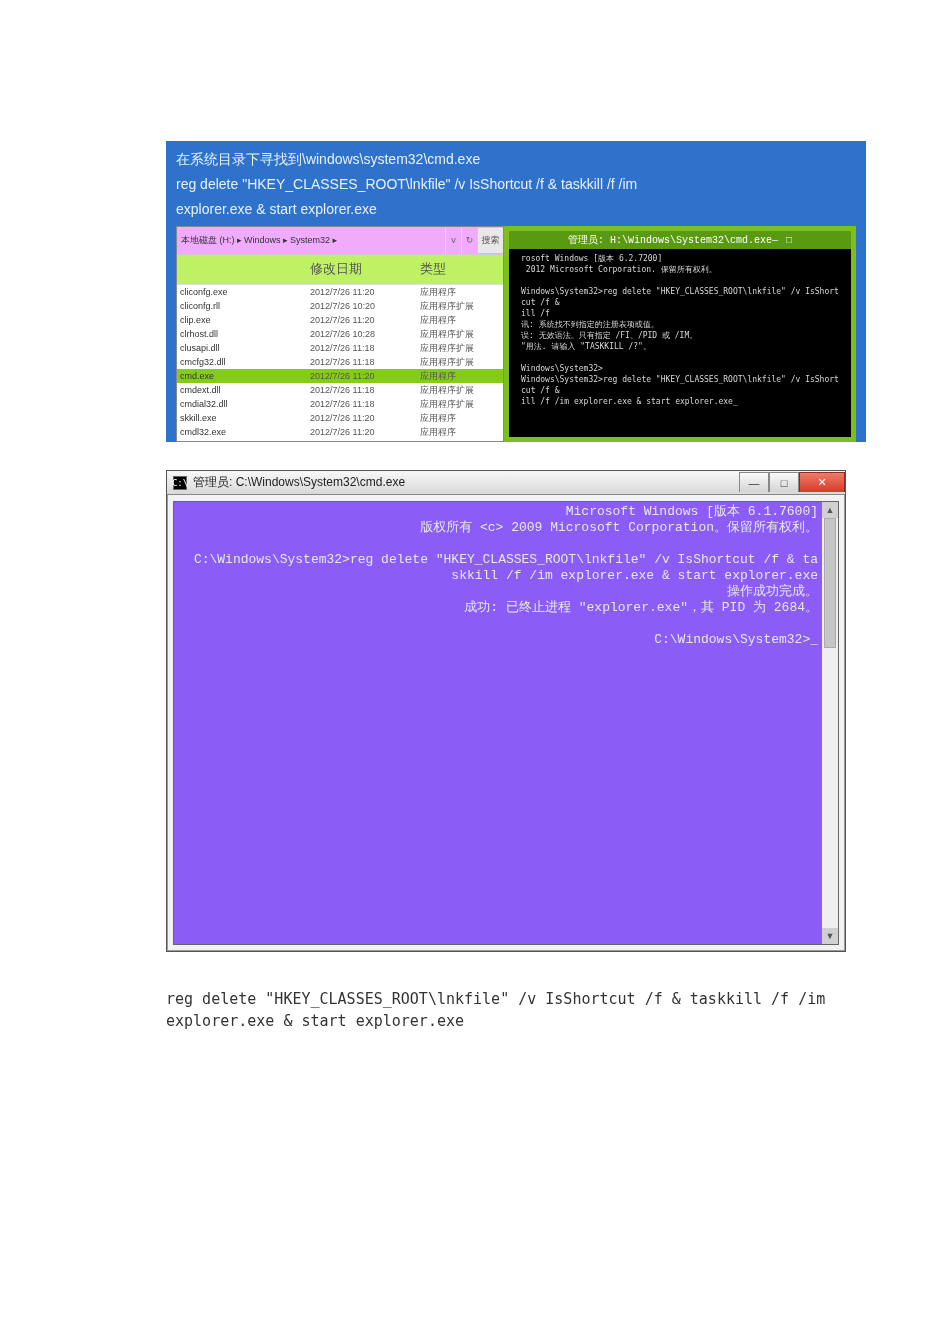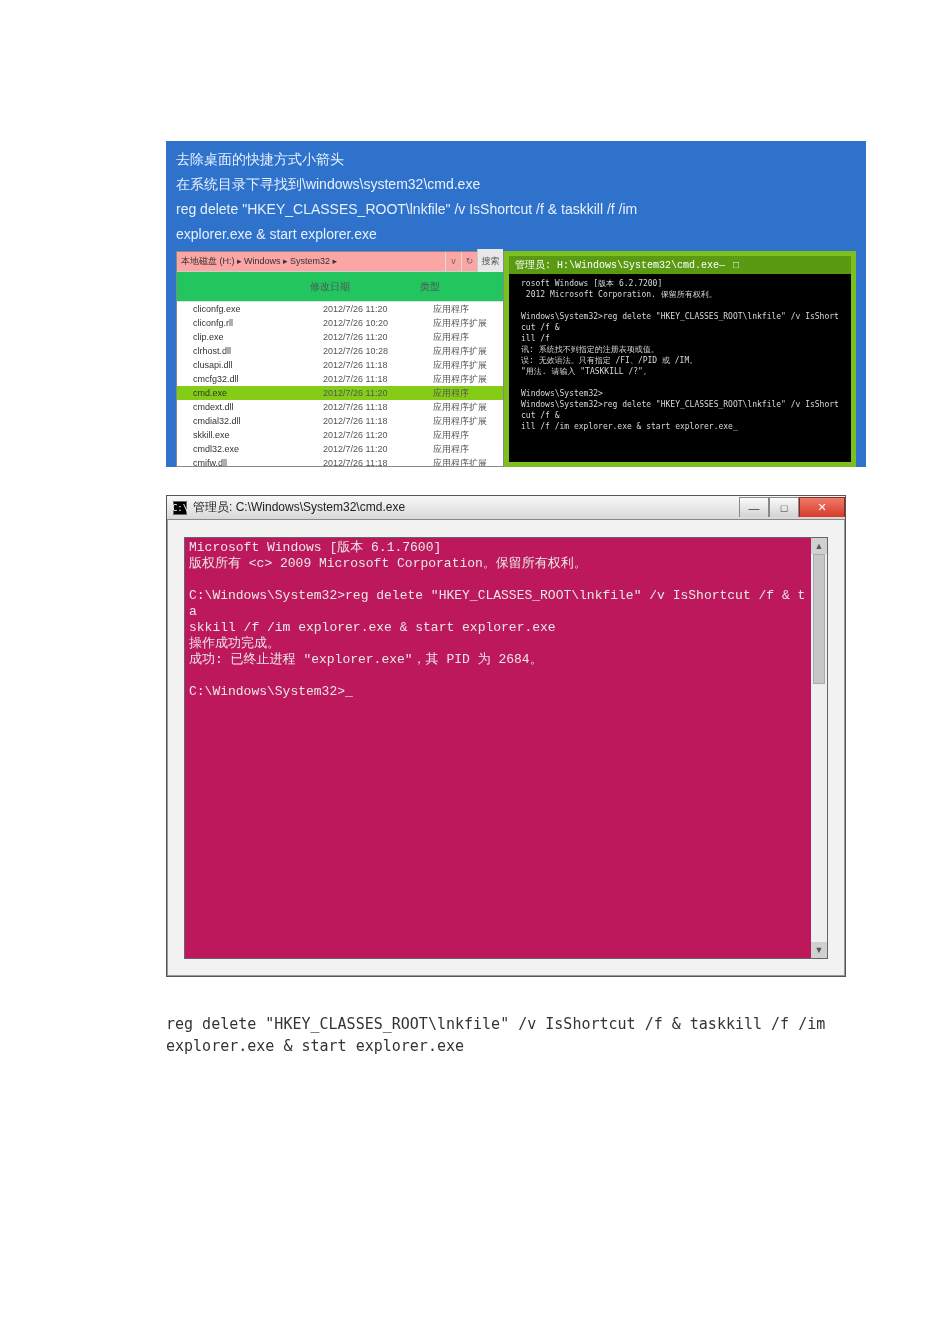--- a/index.html
+++ b/index.html
@@ -40,51 +40,52 @@
     background: #fff;
     color: #000;
     font-size: 9px;
     display: flex;
     flex-direction: column;
     border: 1px solid #888;
   }
   .explorer .addrbar {
     display: flex;
     align-items: center;
-    background: #fca5a5;
+    background: #f0abfc;
     border-bottom: 1px solid #ccc;
-    height: 20px;
+    height: 28px;
     font-size: 9px;
     color: #333;
   }
   .explorer .addrbar .path { flex: 1; padding-left: 4px; white-space: nowrap; overflow: hidden; }
   .explorer .addrbar .btn {
     width: 16px; text-align: center; color: #666; border-left: 1px solid #ddd; height: 100%;
     display: flex; align-items: center; justify-content: center;
   }
   .explorer .addrbar .searchbtn {
     width: 26px; background: #e8e8e8; color: #555; text-align: center; border-left:1px solid #ccc;
     display:flex;align-items:center;justify-content:center;
   }
   .explorer .cols {
     display: grid;
     grid-template-columns: 130px 110px 80px;
-    background: #22c55e;
+    background: #bef264;
     color: #555;
-    font-size: 10px;
+    font-size: 13px;
     border-bottom: 1px solid #ddd;
     padding: 2px 3px;
+    font-family: Liberation Mono, monospace;
   }
   .explorer .rows { flex: 1; overflow: hidden; }
   .explorer .row {
     display: grid;
     grid-template-columns: 130px 110px 80px;
     font-size: 9px;
     color: #555;
-    padding: 0 16px;
+    padding: 0 3px;
     line-height: 14px;
     white-space: nowrap;
   }
   .explorer .row:nth-child(odd){ background:#fff; }
   .explorer .row.sel { background: #84cc16; }
   .explorer .row .name { color:#333; }
   
   .minicmd {
     flex: 1;
     border: 5px solid #7cbf1f;
@@ -93,21 +94,21 @@
     font-family: Consolas, "Courier New", monospace;
     font-size: 8px;
     display: flex;
     flex-direction: column;
   }
   .minicmd .title {
     background: #5a9a12;
     color: #fff;
     height: 18px;
     font-size: 10px;
-    display: flex; align-items: center; justify-content: flex-start;
+    display: flex; align-items: center; justify-content: center;
     padding: 4px 6px;
   }
   .minicmd .wctrl { display:flex; gap:8px; color:#dfe; font-size:10px;}
   .minicmd pre {
     padding: 4px 12px;
     white-space: pre-wrap;
     word-break: break-all;
     line-height: 11px;
     font-size:8px;
     color:#d8d8d8;
@@ -147,24 +148,25 @@
     border:1px solid #888; border-bottom:none;
     background: linear-gradient(#fafafa,#d4d4d4);
     font-size:11px; color:#333;
   }
   .cmdwin .titlebar .wbtn.close {
     background: linear-gradient(#f07a6a,#d53b2a);
     color:#fff; border-color:#8a2d20;
     width:46px;
   }
   .cmdwin .inner {
-    flex:1; margin:17px;
-    background:#be185d; color:#e8e8e8;
+    flex:1; margin:6px;
+    background:#8b5cf6; color:#e8e8e8;
     border:1px solid #666;
     display:flex;
+    text-align:right;
   }
   .cmdwin pre {
     flex:1;
     font-family: "NSimSun", Consolas, "Courier New", monospace;
     font-size: 13px;
     line-height: 16px;
     padding: 2px 4px;
     white-space: pre-wrap;
     word-break: break-all;
   }
@@ -189,21 +191,20 @@
     color: #333;
     width: 680px;
   }
 </style>
 </head>
 <body>
 
 <div class="page">
 
   <div class="blue-panel">
-    <div class="title">去除桌面的快捷方式小箭头</div>
     <div>在系统目录下寻找到\windows\system32\cmd.exe</div>
     <div>reg delete "HKEY_CLASSES_ROOT\lnkfile" /v IsShortcut /f &amp; taskkill /f /im</div>
     <div>explorer.exe &amp; start explorer.exe</div>
 
     <div class="embed-row">
 
       <div class="explorer">
         <div class="addrbar">
           <span class="path">本地磁盘 (H:) ▸ Windows ▸ System32 ▸</span>
           <span class="btn">v</span>

